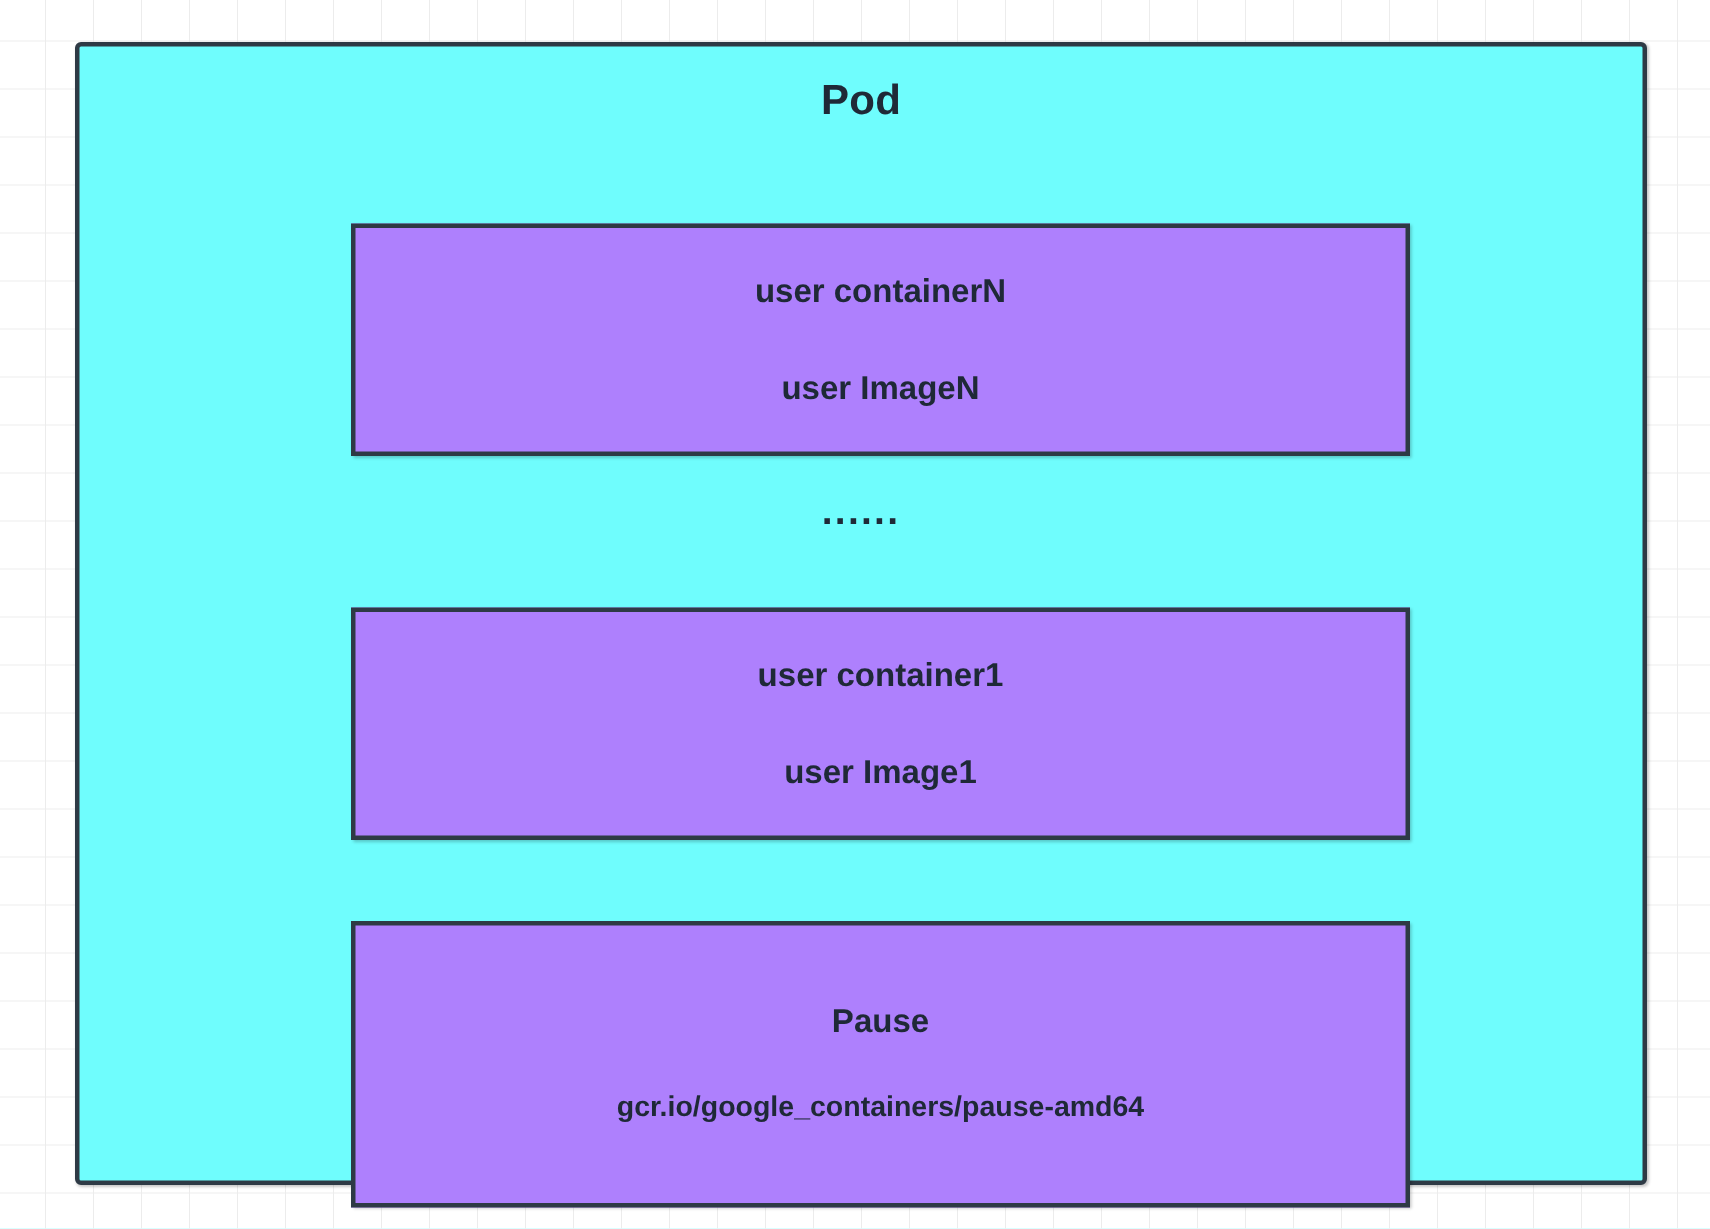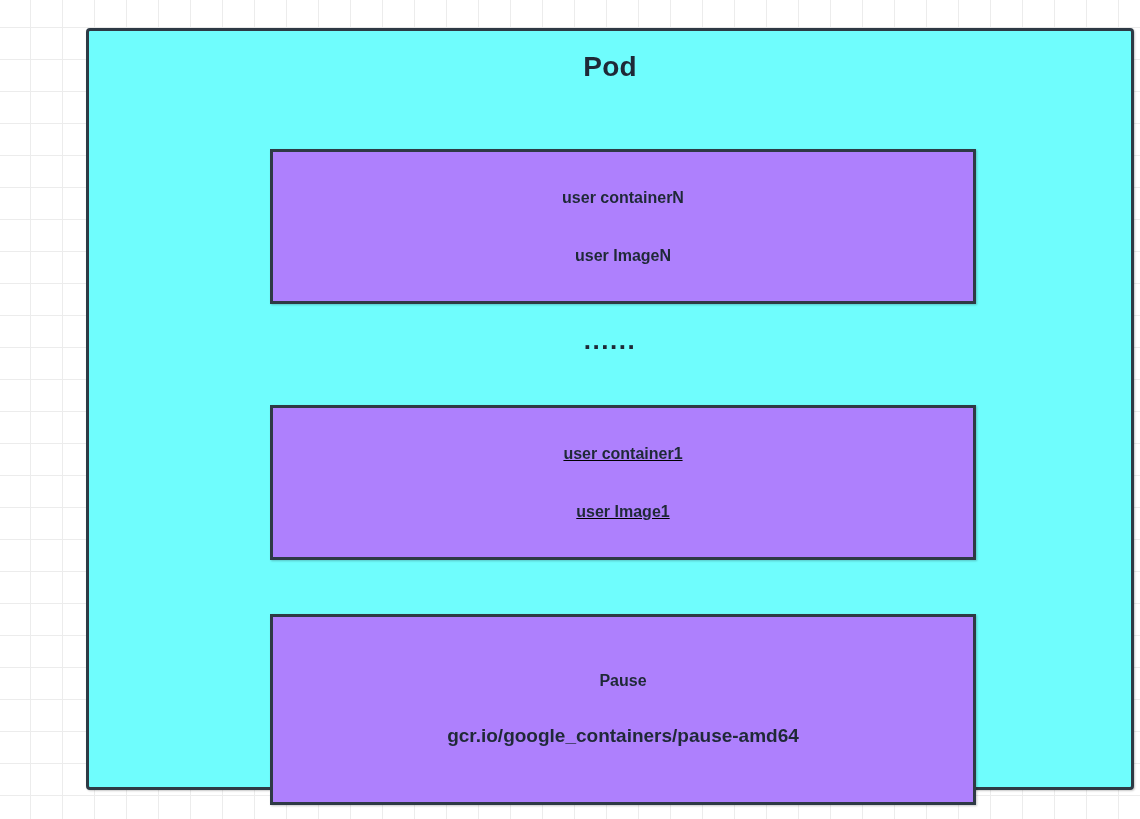--- a/index.html
+++ b/index.html
@@ -35,21 +35,20 @@
     position: absolute;
     left: 50px;
     top: 28px;
     width: 1048px;
     height: 762px;
     box-sizing: border-box;
     background-color: #6FFDFD;
     border: 3px solid #2E3A45;
     border-radius: 4px;
     box-shadow: 1px 1px 2px rgba(0,0,0,0.22);
-    margin-left: 36px;
   }
 
   #pod-title {
     position: absolute;
     left: 0;
     top: 22px;
     width: 100%;
     text-align: center;
     font-size: 28px;
     font-weight: bold;
@@ -67,26 +66,26 @@
     background-color: #AE80FD;
     border: 3px solid #2E3A45;
     box-shadow: 1px 1px 2px rgba(0,0,0,0.22);
     display: flex;
     flex-direction: column;
     align-items: center;
     justify-content: center;
   }
 
   #container-box-n { top: 118px;  height: 155px; }
-  #container-box-1 { top: 374px;  height: 155px; text-decoration: underline; }
+  #container-box-1 { top: 374px;  height: 155px; }
   #container-box-pause { top: 583px; height: 191px; }
 
   .box-line {
     text-align: center;
-    font-size: 16px;
+    font-size: 22px;
     font-weight: bold;
     color: #1F2937;
     line-height: 1.1;
     white-space: nowrap;
   }
 
   .box-line.primary { margin-bottom: 40px; }
   #container-box-pause .box-line.primary { margin-bottom: 36px; }
   #pause-image-line { font-size: 19px; }
 

